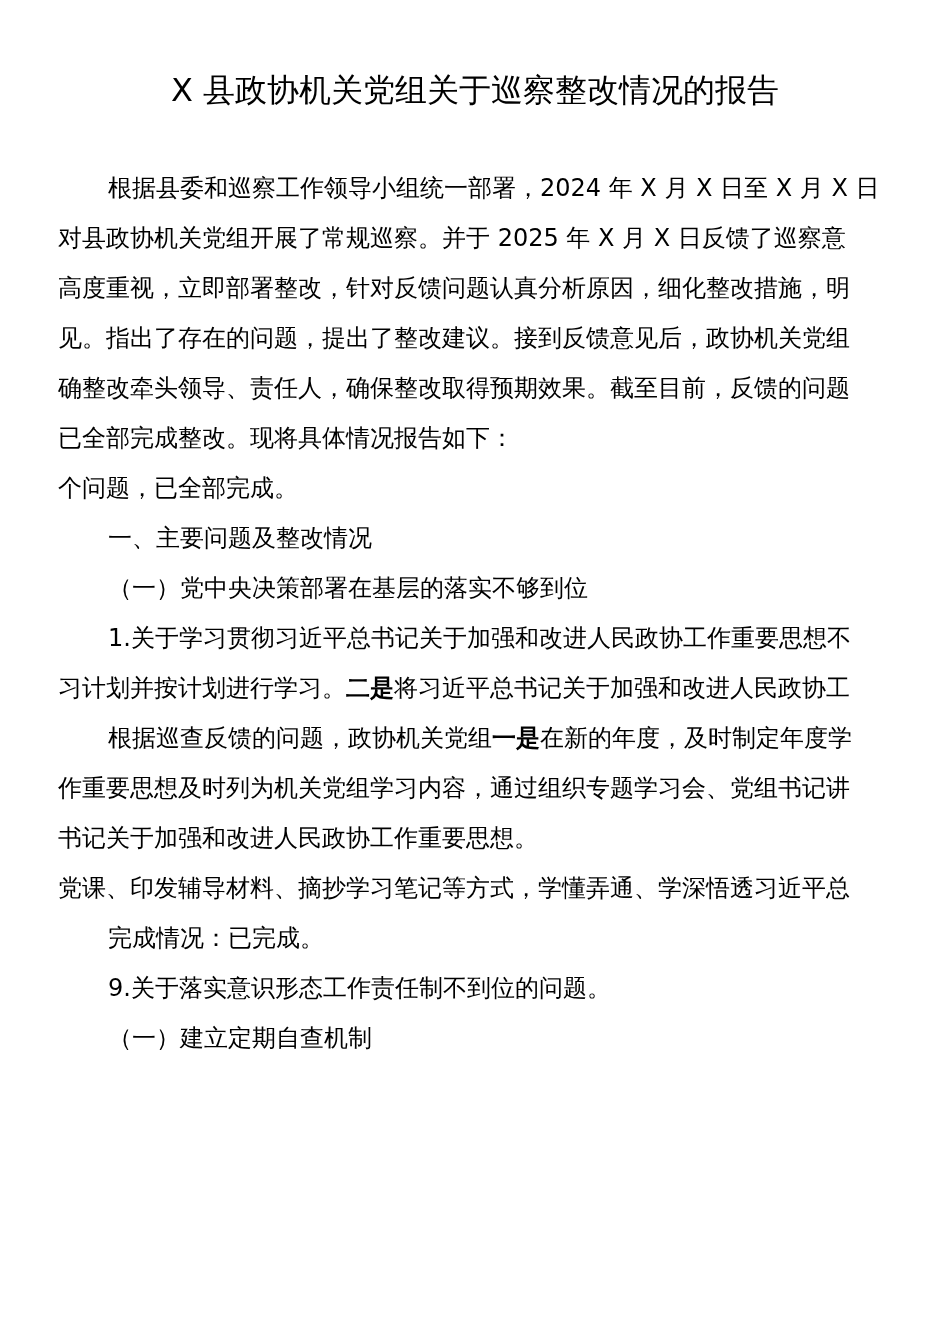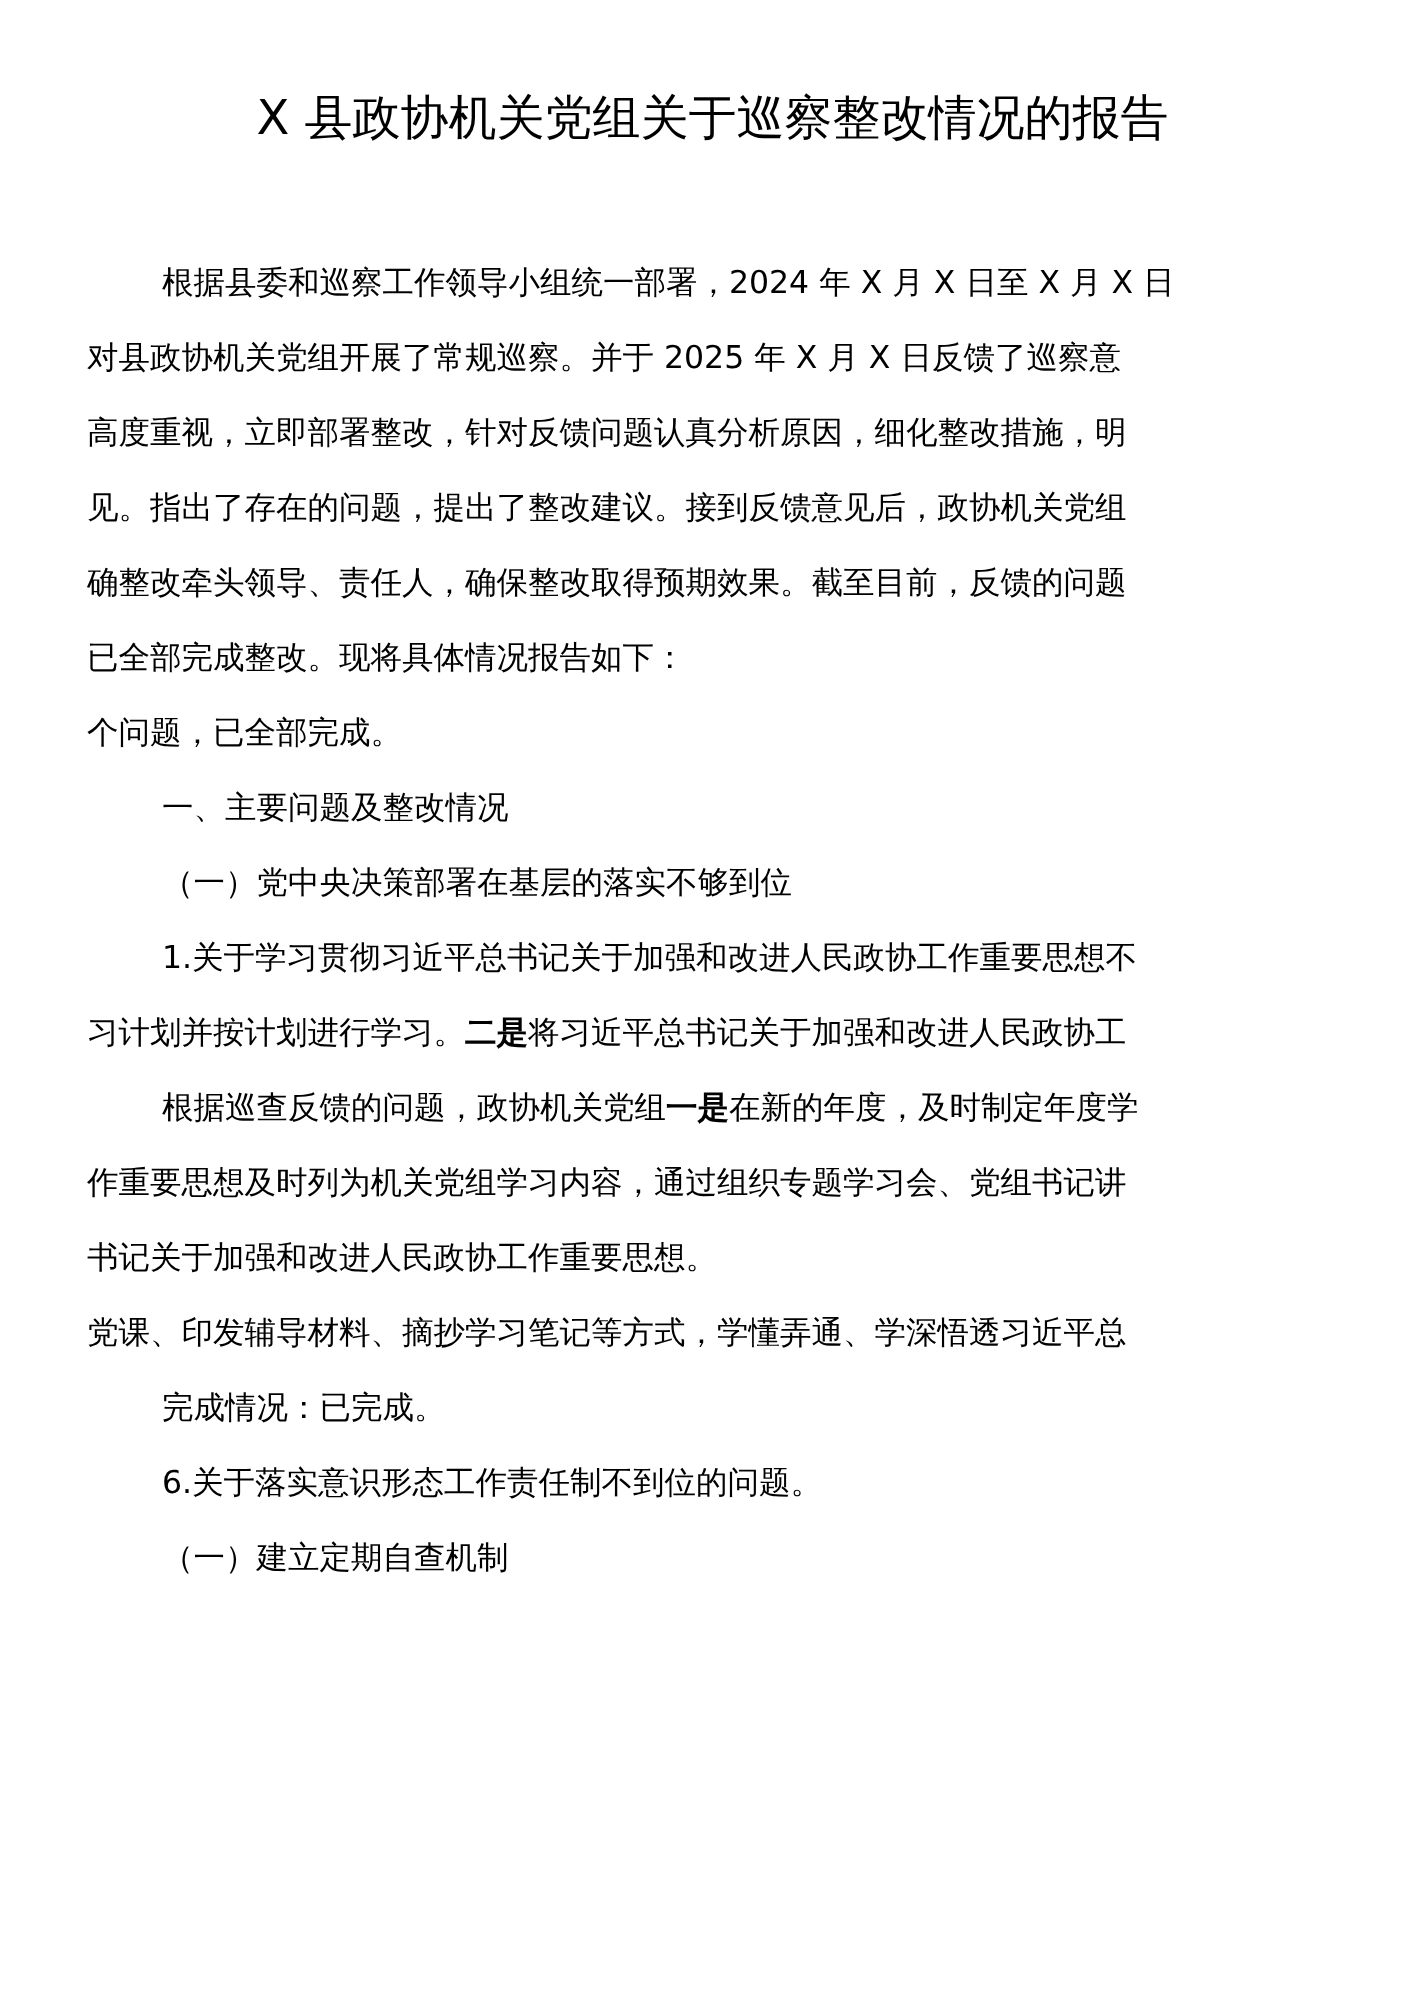--- a/index.html
+++ b/index.html
@@ -19,38 +19,38 @@
       position: absolute;
       left: 0;
       top: 0;
       width: 950px;
       height: 1344px;
       background: #ffffff;
     }
     .title {
       position: absolute;
       left: 0;
-      top: 52px;
+      top: 64px;
       width: 950px;
       text-align: center;
       font-size: 32px;
       line-height: 52px;
       letter-spacing: 0px;
       white-space: nowrap;
     }
     .body-text {
       position: absolute;
       left: 58px;
       top: 163px;
       width: 830px;
     }
     .line {
       height: 50px;
       line-height: 50px;
-      font-size: 21px;
+      font-size: 24px;
       white-space: nowrap;
       letter-spacing: 0px;
     }
     .indent {
       padding-left: 50px;
     }
     .indent-paren {
       padding-left: 50px;
     }
     b {
@@ -90,18 +90,18 @@
     <div>
       <div class="line"><span>习计划并按计划进行学习。</span><b>二是</b><span>将习近平总书记关于加强和改进人民政协工</span></div>
       <div class="line indent"><span>根据巡查反馈的问题，政协机关党组</span><b>一是</b><span>在新的年度，及时制定年度学</span></div>
       <div class="line">作重要思想及时列为机关党组学习内容，通过组织专题学习会、党组书记讲</div>
       <div class="line">书记关于加强和改进人民政协工作重要思想。</div>
       <div class="line">党课、印发辅导材料、摘抄学习笔记等方式，学懂弄通、学深悟透习近平总</div>
     </div>
 
     <div class="line indent">完成情况：已完成。</div>
 
-    <div class="line indent">6.关于落实意识形态工作责任制不到位的问题。</div>
+    <div class="line indent">9.关于落实意识形态工作责任制不到位的问题。</div>
 
     <div class="line indent-paren">（一）建立定期自查机制</div>
 
   </div>
 </div>
 
 </body></html>

